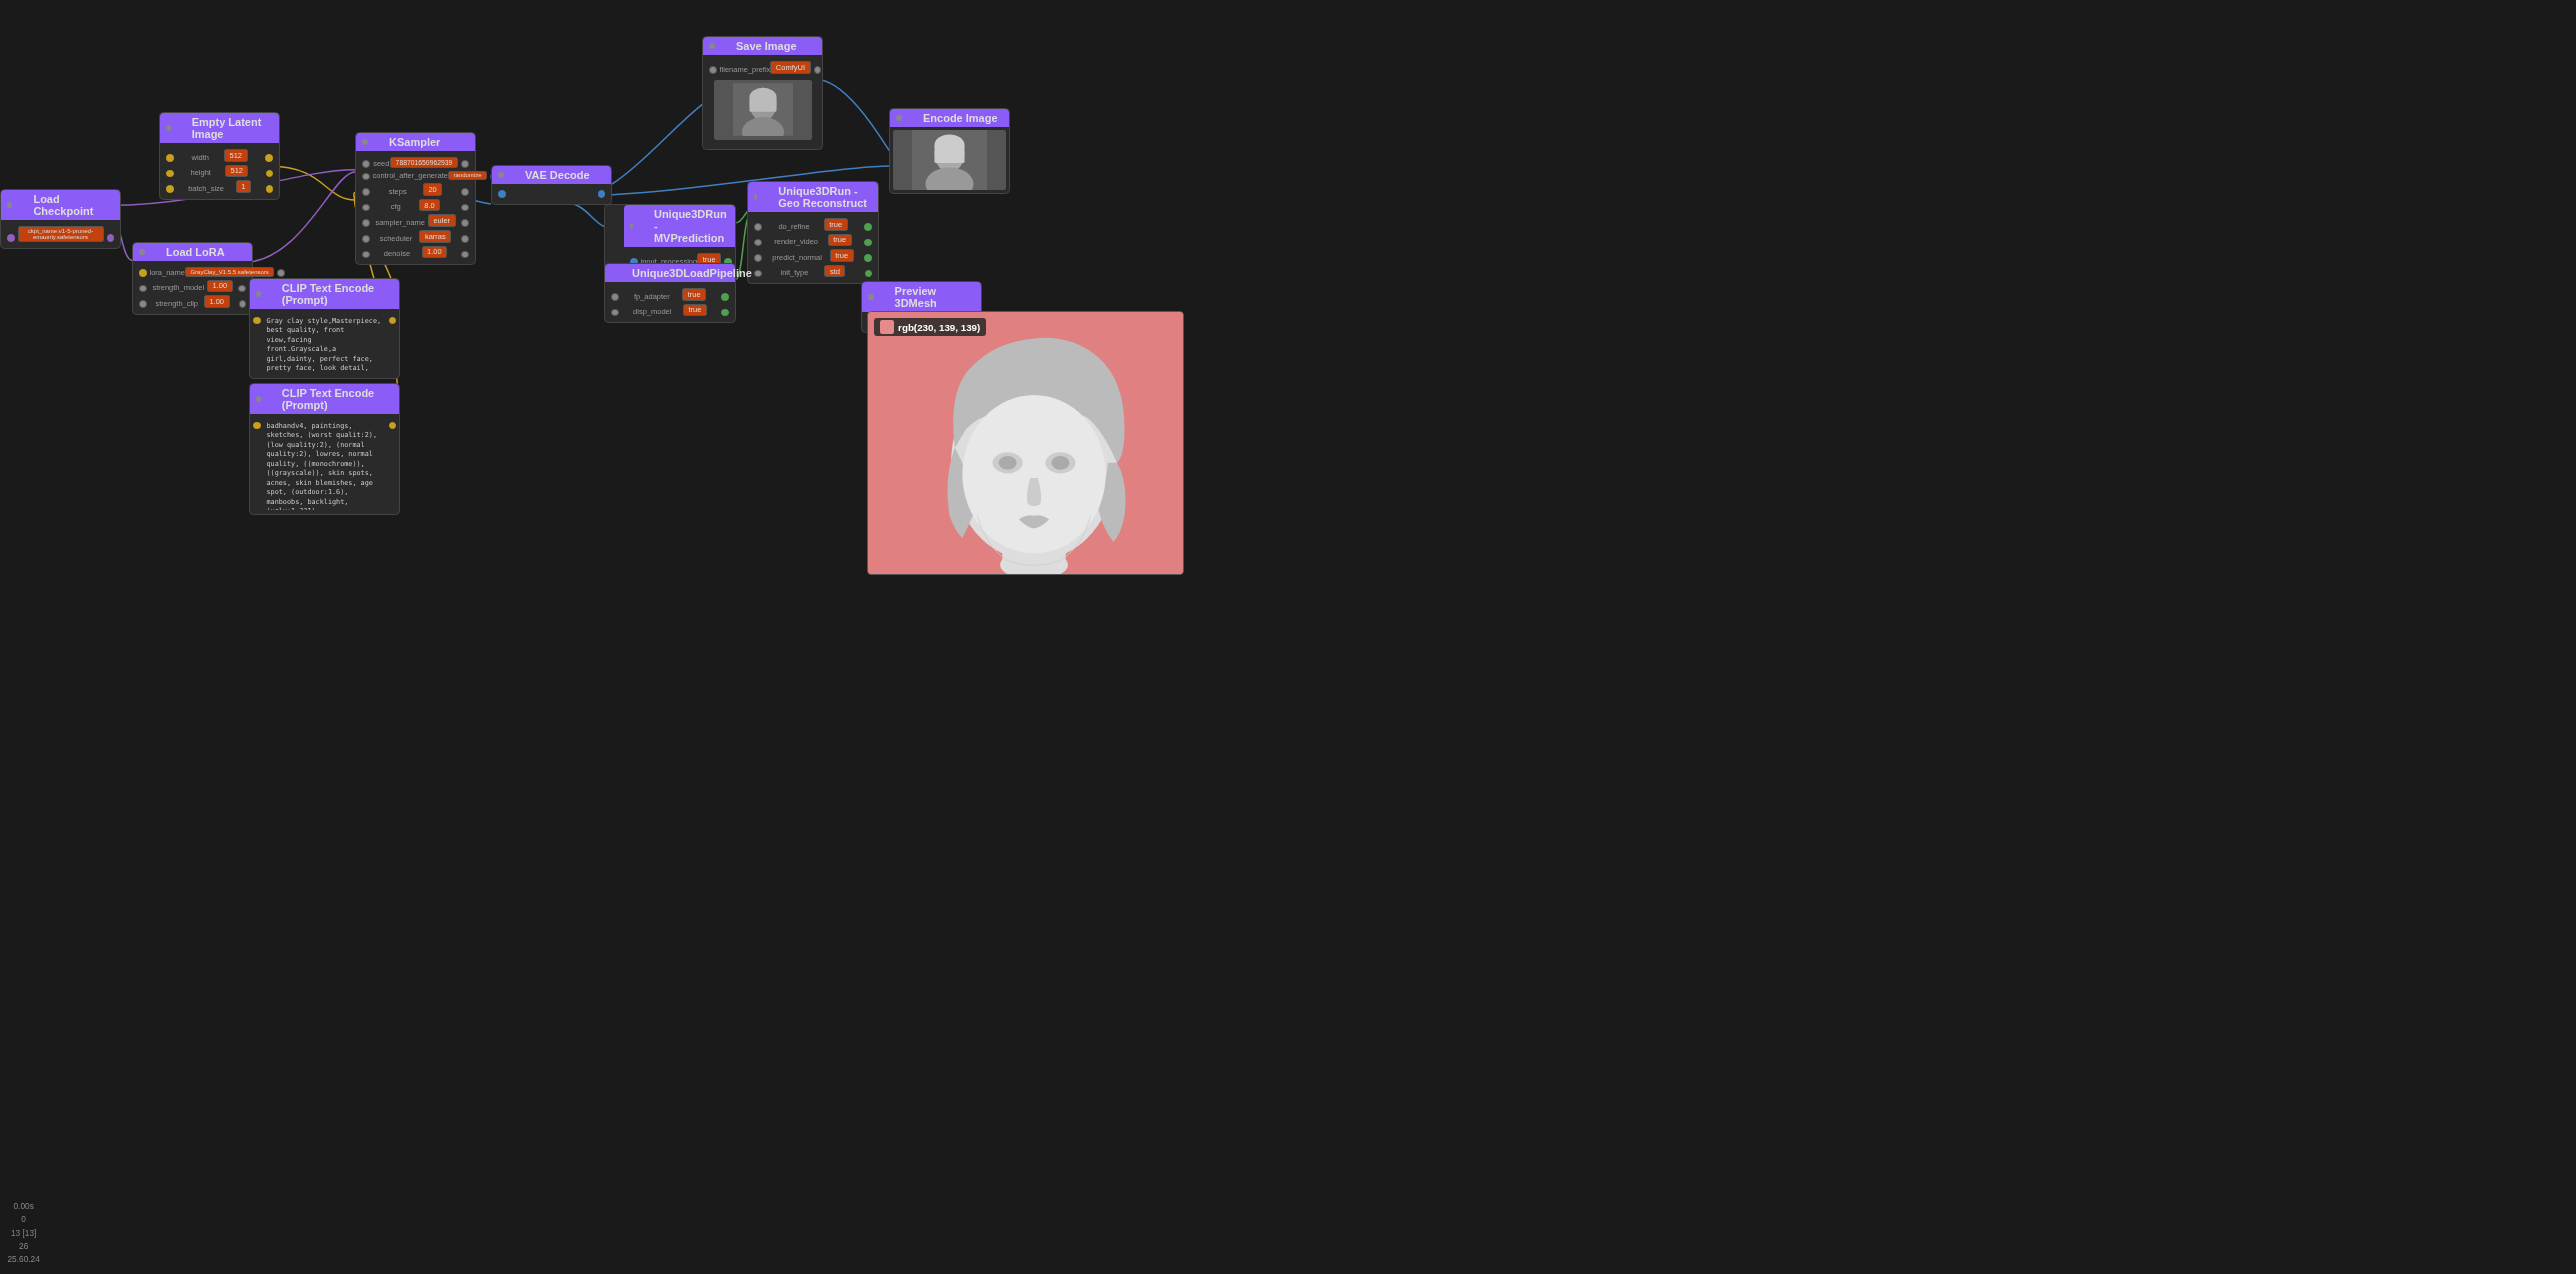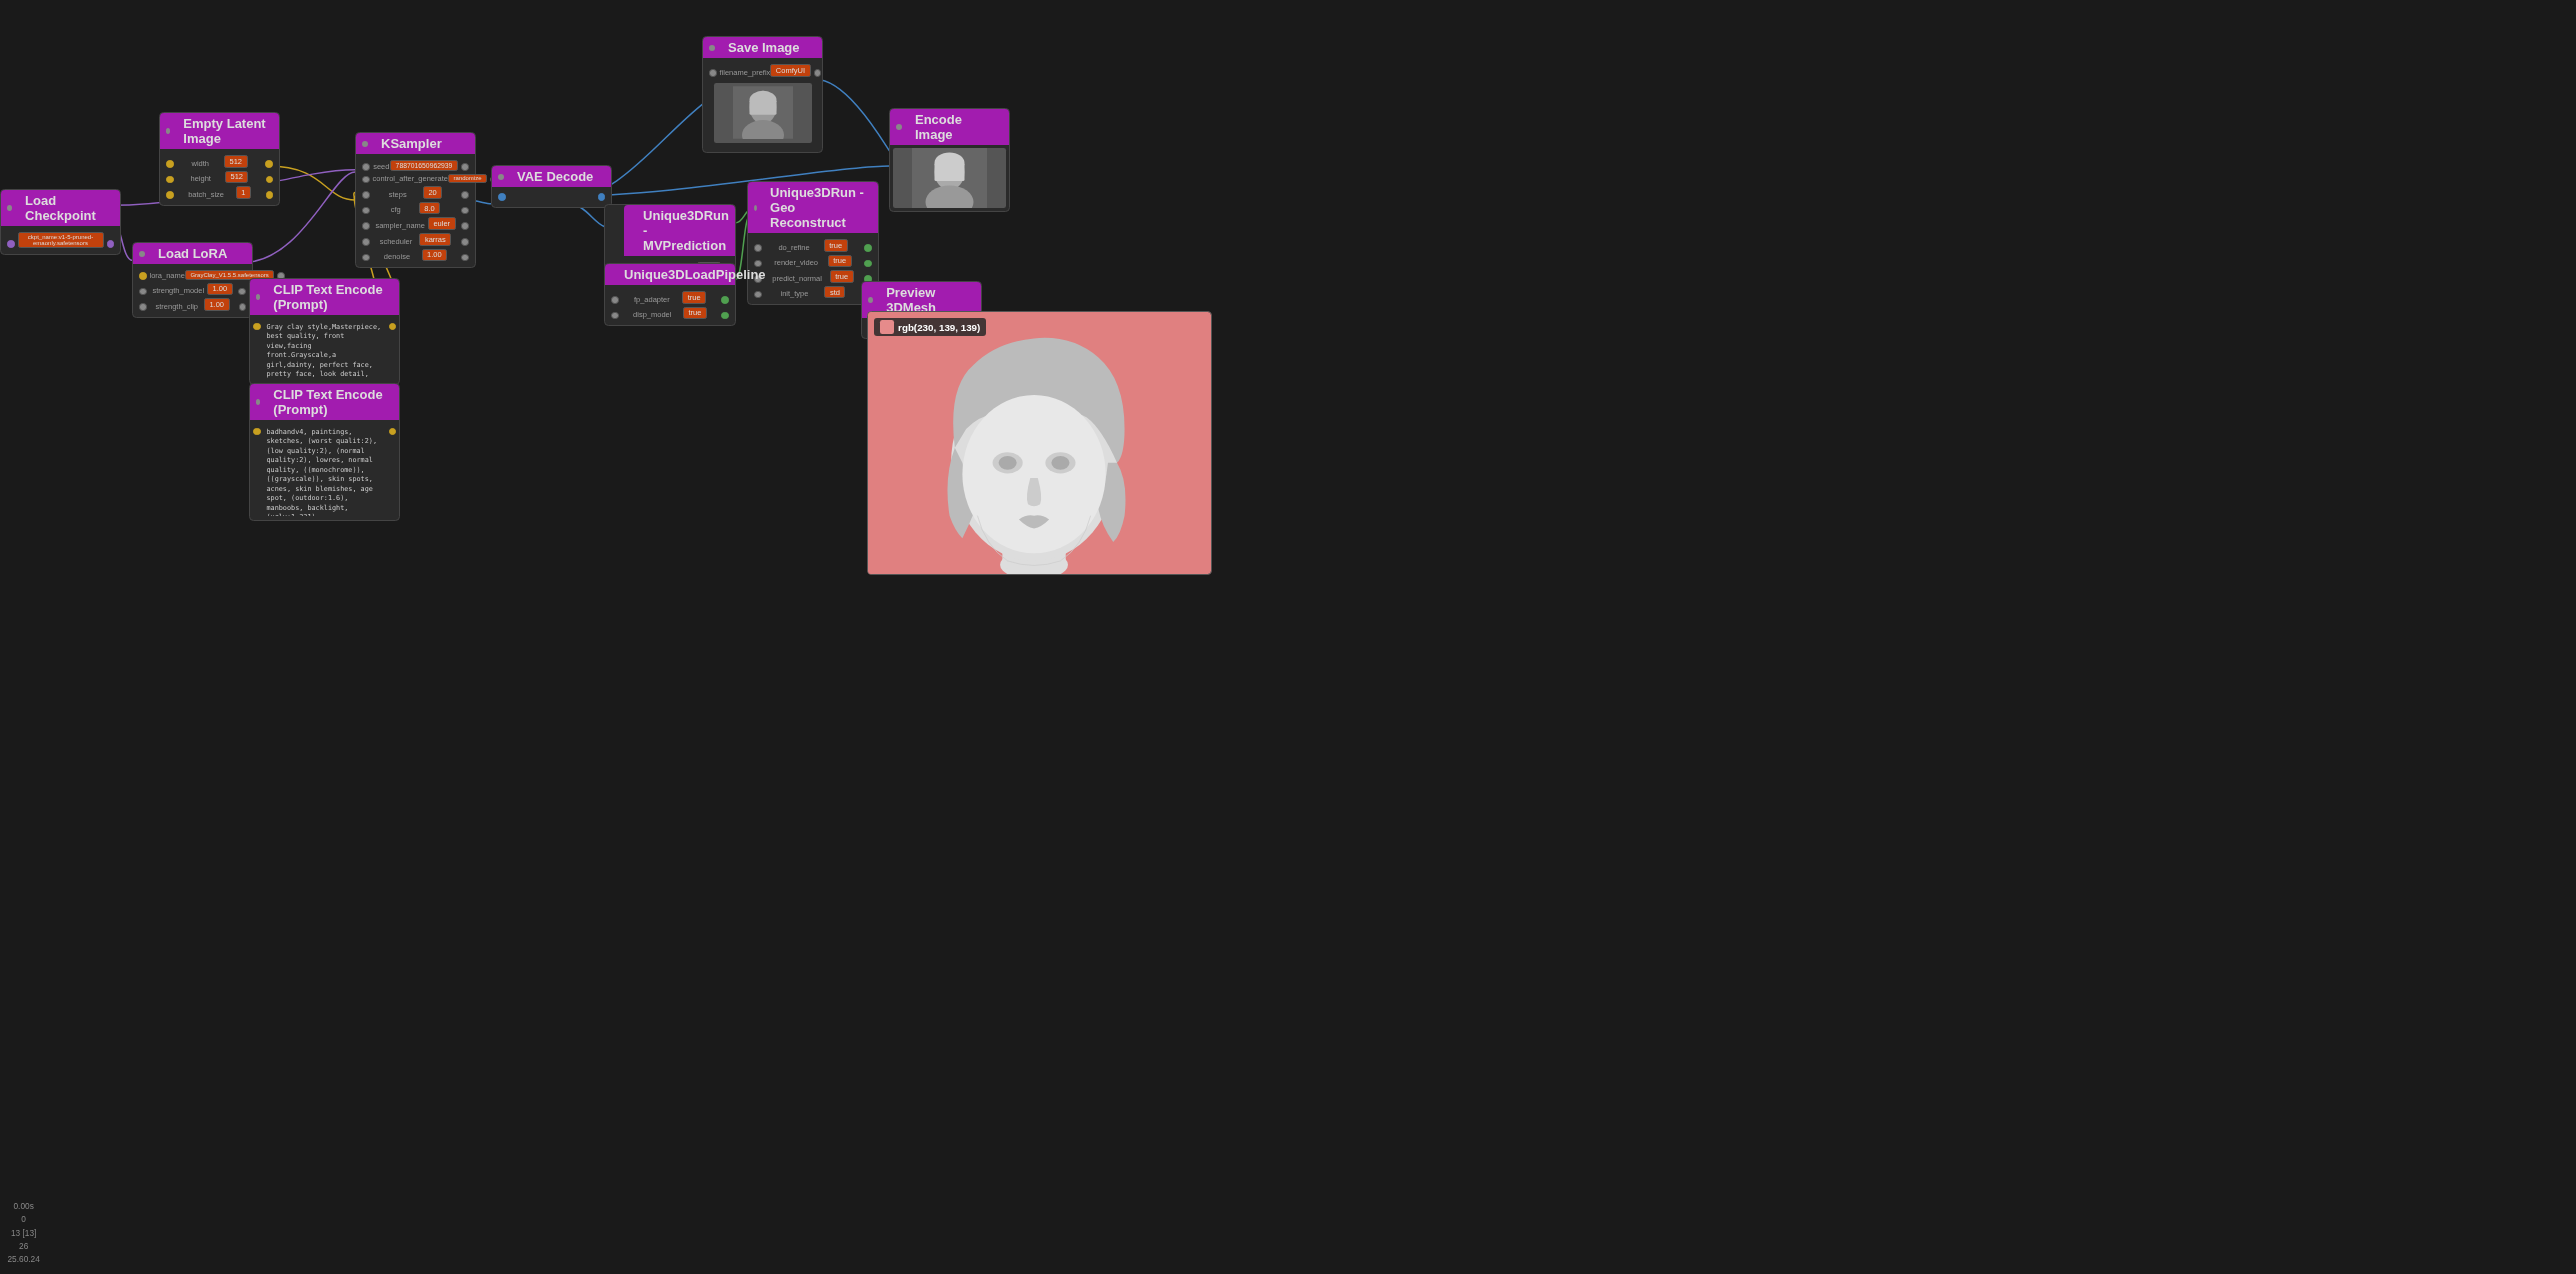--- a/index.html
+++ b/index.html
@@ -16,29 +16,29 @@
 
     
     .node {
       position: absolute;
       background: #2a2a2a;
       border: 0.8px solid #444;
       border-radius: 4.5px;
       min-width: 121px;
     }
     .node-header {
-      background: #a21caf;
+      background: #8b5cf6;
       border-radius: 3.8px 3.8px 0 0;
       padding: 3px 6px;
-      font-size: 13px;
+      font-size: 11px;
       font-weight: bold;
       color: #ddd;
       display: flex;
       align-items: center;
-      gap: 13px;
+      gap: 21px;
     }
     .node-dot {
       width: 6px;
       height: 6px;
       border-radius: 50%;
       display: inline-block;
     }
     .node-body {
       padding: 4.5px 3px;
     }
@@ -442,21 +442,21 @@
     <span>Preview 3DMesh</span>
   </div>
   <div class="node-body">
     <div class="node-row">
       <span class="port-left port-green"></span>
       <span style="flex:1;"></span>
     </div>
   </div>
 </div>
 
-<div style="position:absolute; left:867px; top:311px; width:345px; height:264px; background:#e08080; border-radius:4.5px; border:1.5px solid #555; overflow:hidden;">
+<div style="position:absolute; left:867px; top:311px; width:317px; height:264px; background:#e08080; border-radius:4.5px; border:1.5px solid #555; overflow:hidden;">
 
   <div style="position:absolute; top:6px; left:6px; display:flex; align-items:center; background:rgba(40,40,40,0.85); border-radius:3px; padding:2.3px 6px; z-index:10;">
     <span class="color-swatch"></span>
     <span style="font-size:9.8px; font-weight:bold; color:#fff;">rgb(230, 139, 139)</span>
   </div>
 
   <svg width="317" height="264" viewBox="0 0 420 350" style="position:absolute; top:0; left:0;">
     <rect width="420" height="350" fill="#e08080"></rect>
 
     <ellipse cx="220" cy="335" rx="45" ry="20" fill="#ddd"></ellipse>

